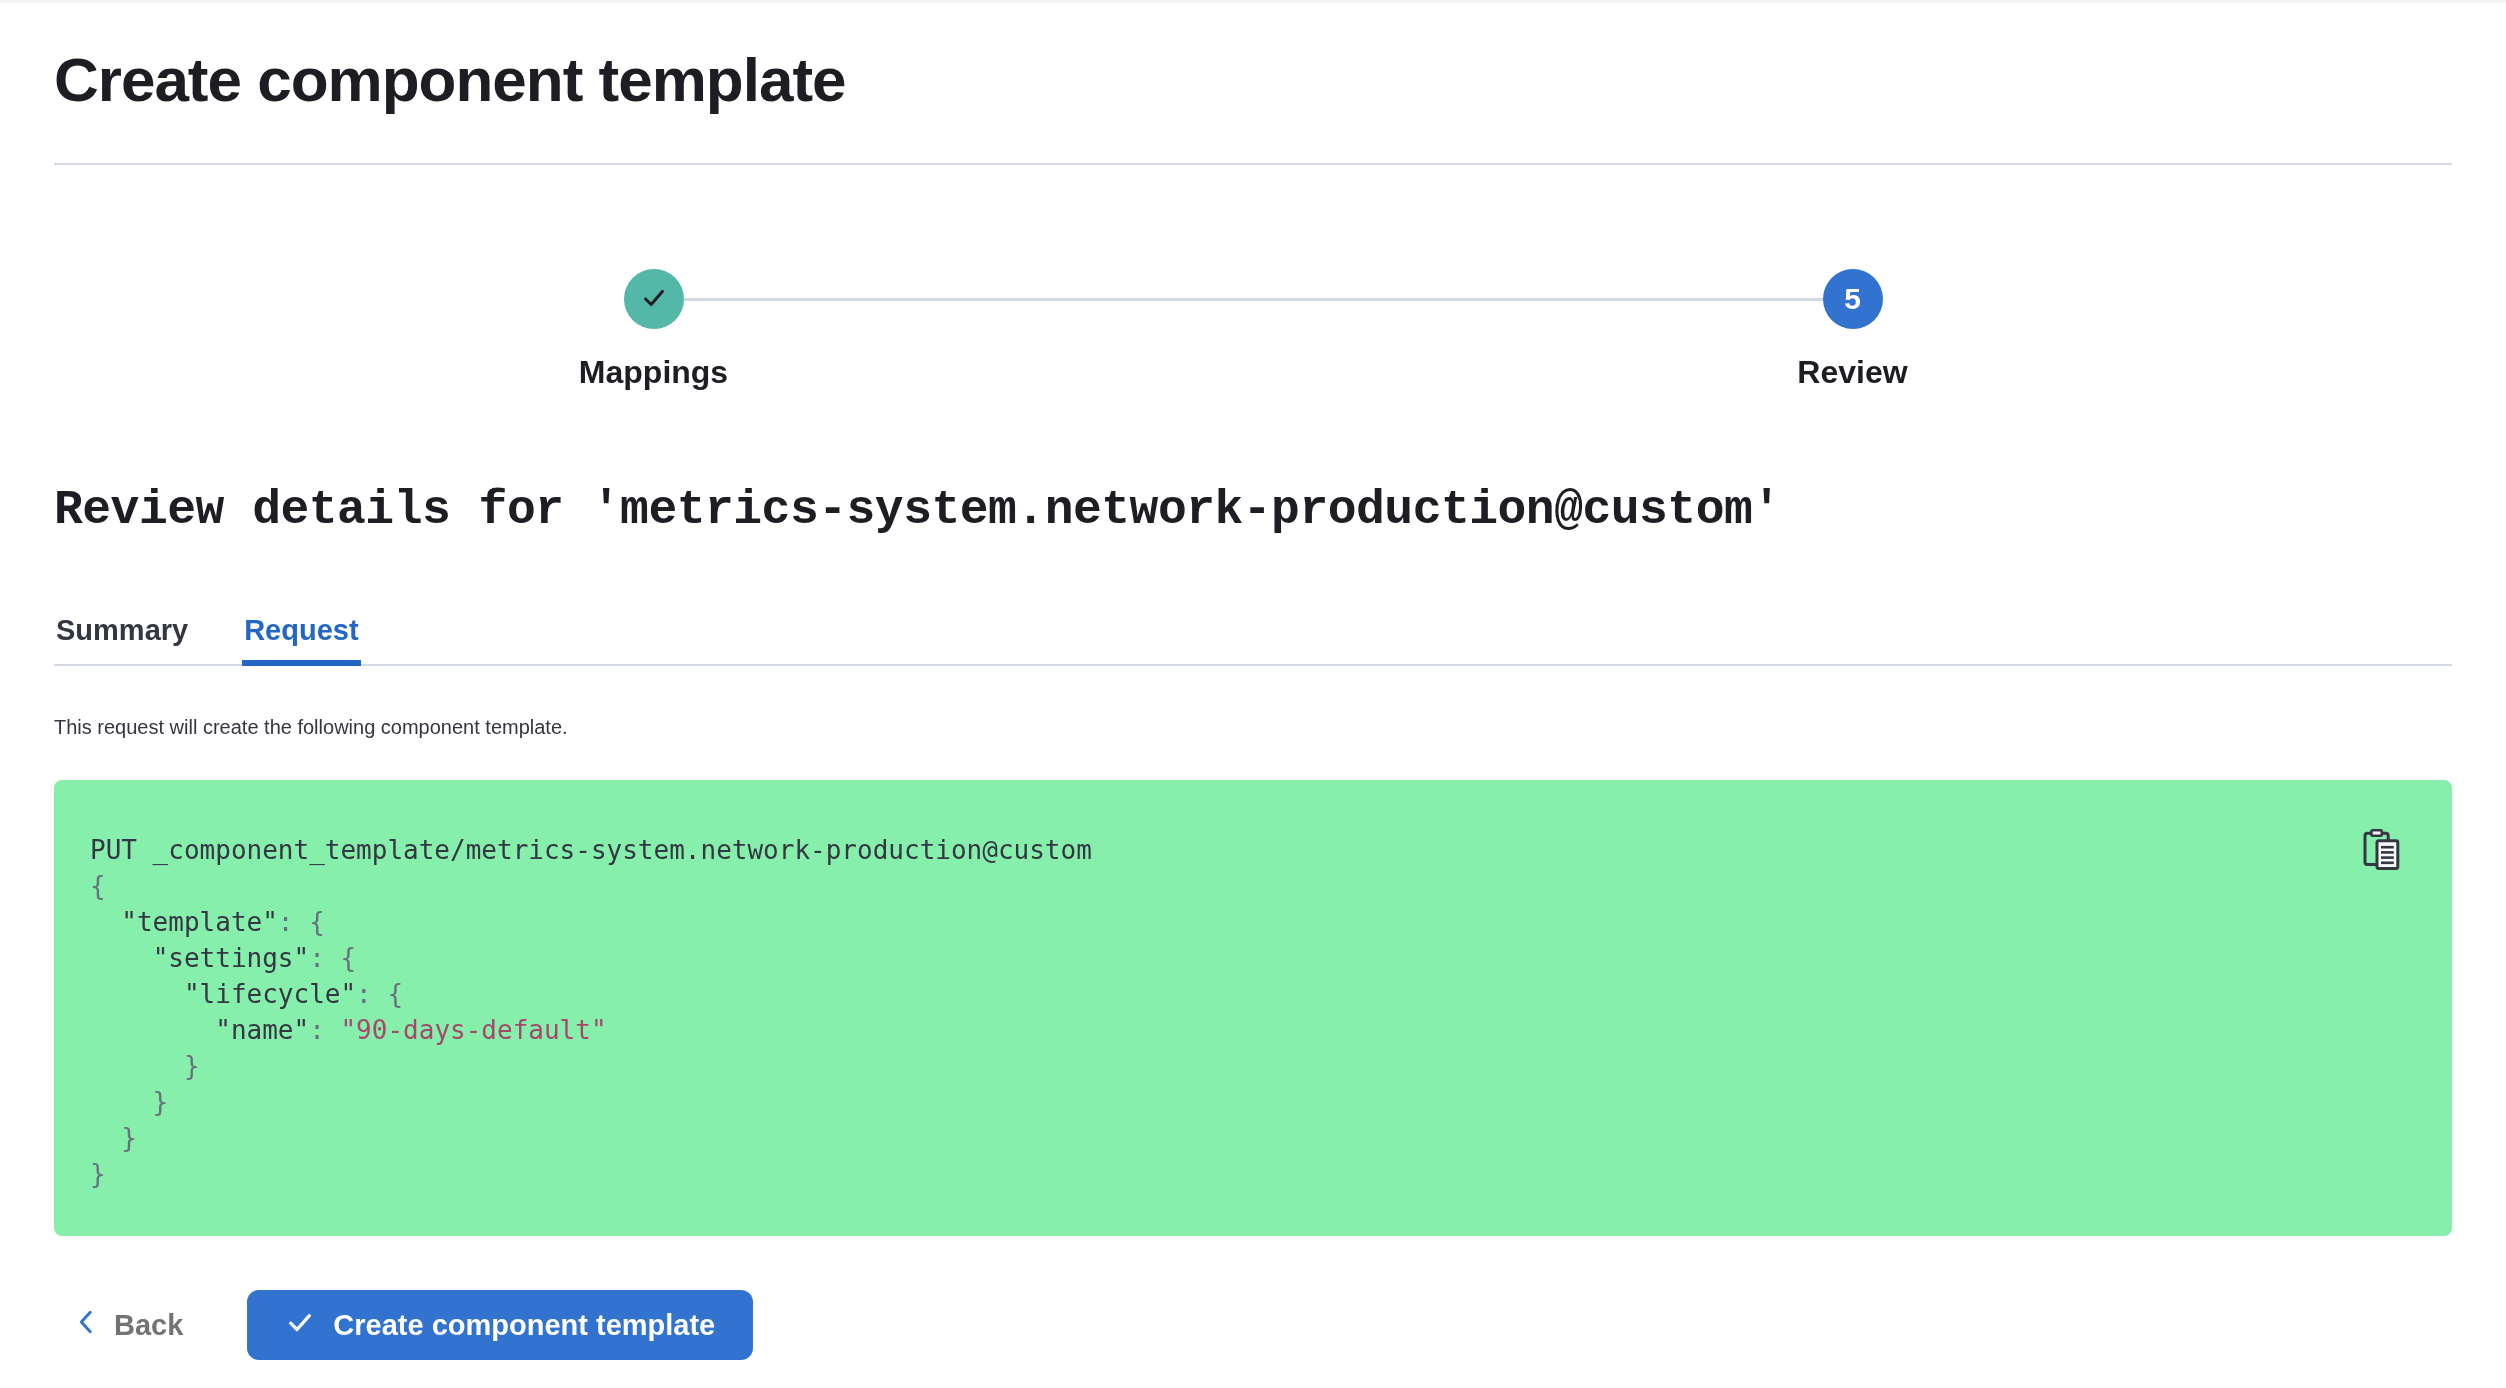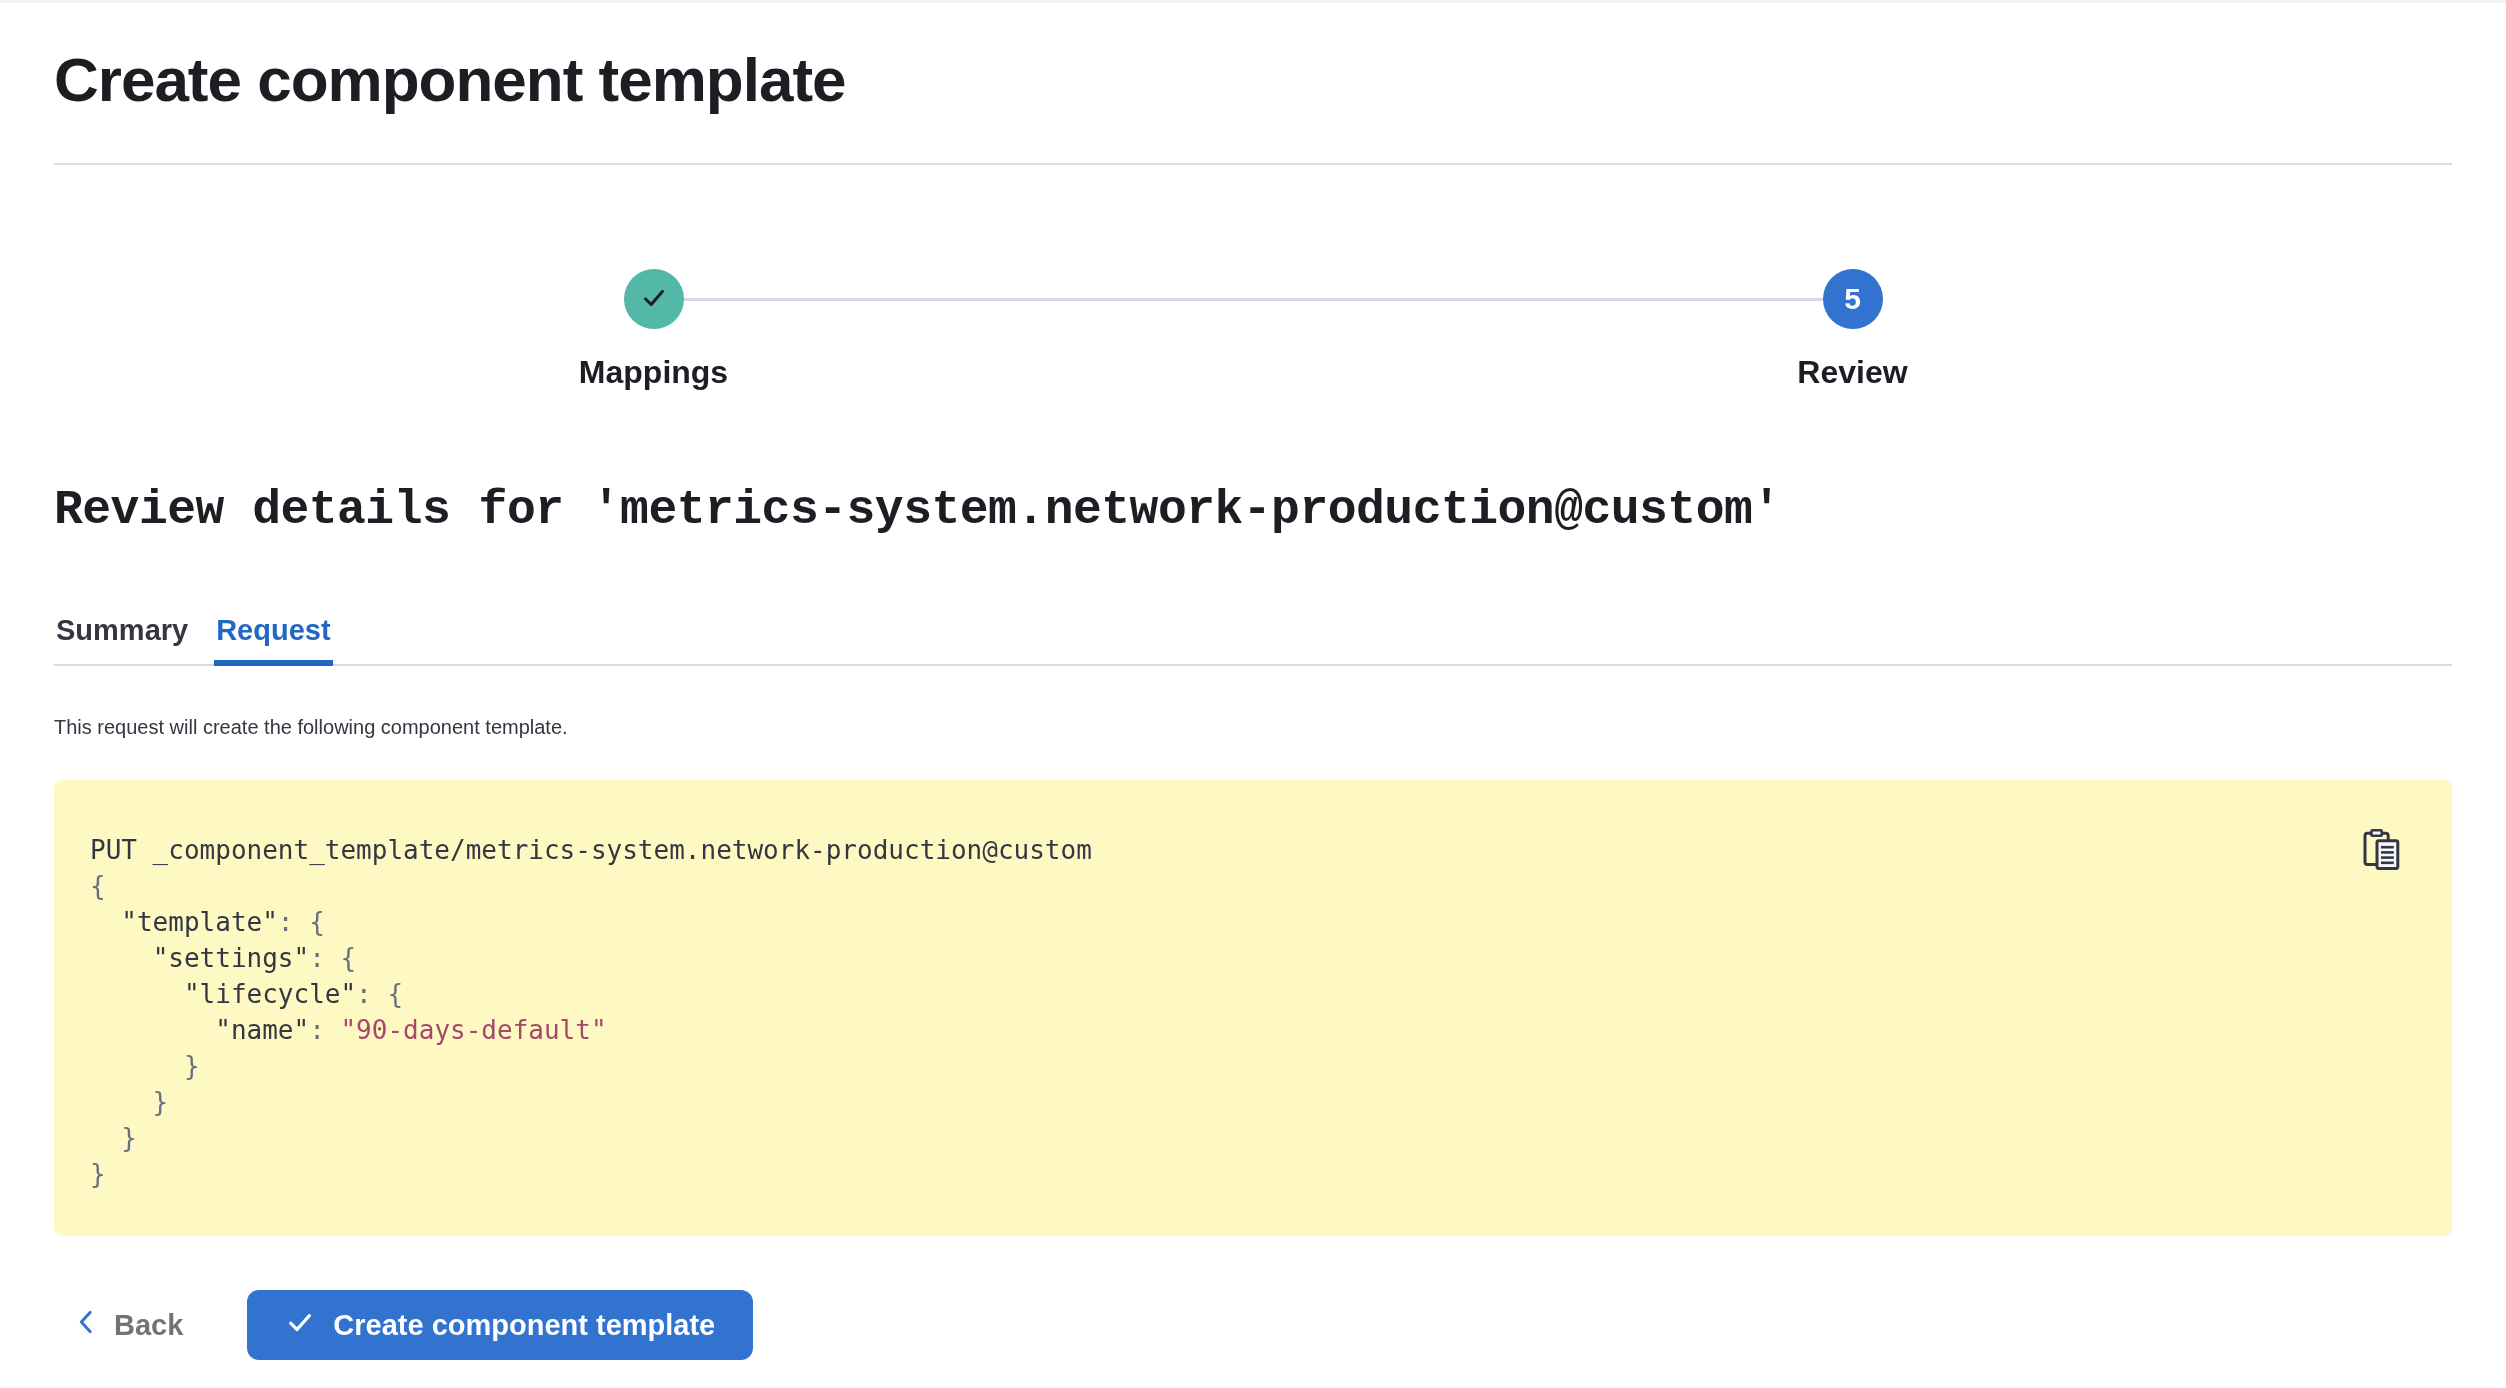--- a/index.html
+++ b/index.html
@@ -66,21 +66,21 @@
   .review-heading {
     margin-top: 90px;
     font-size: 48px; line-height: 58px; font-weight: 700;
     color: #1d1e24;
     letter-spacing: -0.5px;
     font-family: Liberation Mono, monospace;
   }
 
   
   .tabs {
-    display: flex; gap: 24px;
+    display: flex; gap: 52px;
     margin-top: 74px;
     border-bottom: 2px solid #d3dae6;
   }
   .tab {
     background: none; border: none; cursor: pointer;
     font-family: inherit;
     font-size: 29px; line-height: 35px; font-weight: 700;
     color: #343741;
     padding: 0 2px 16px 2px;
     position: relative;
@@ -91,21 +91,21 @@
     height: 6px; background: #2267c5;
   }
 
   
   .description { margin-top: 44px; font-size: 20px; line-height: 34px; color: #343741; }
 
   
   .code-panel {
     position: relative;
     margin-top: 36px;
-    background: #fef9c3;
+    background: #86efac;
     border-radius: 8px;
     padding: 52px 120px 44px 36px;
   }
   .code-content { }
   .code-line {
     font-family: "DejaVu Sans Mono", monospace;
     font-size: 26px; line-height: 36px;
     white-space: pre;
     color: #343741;
   }

